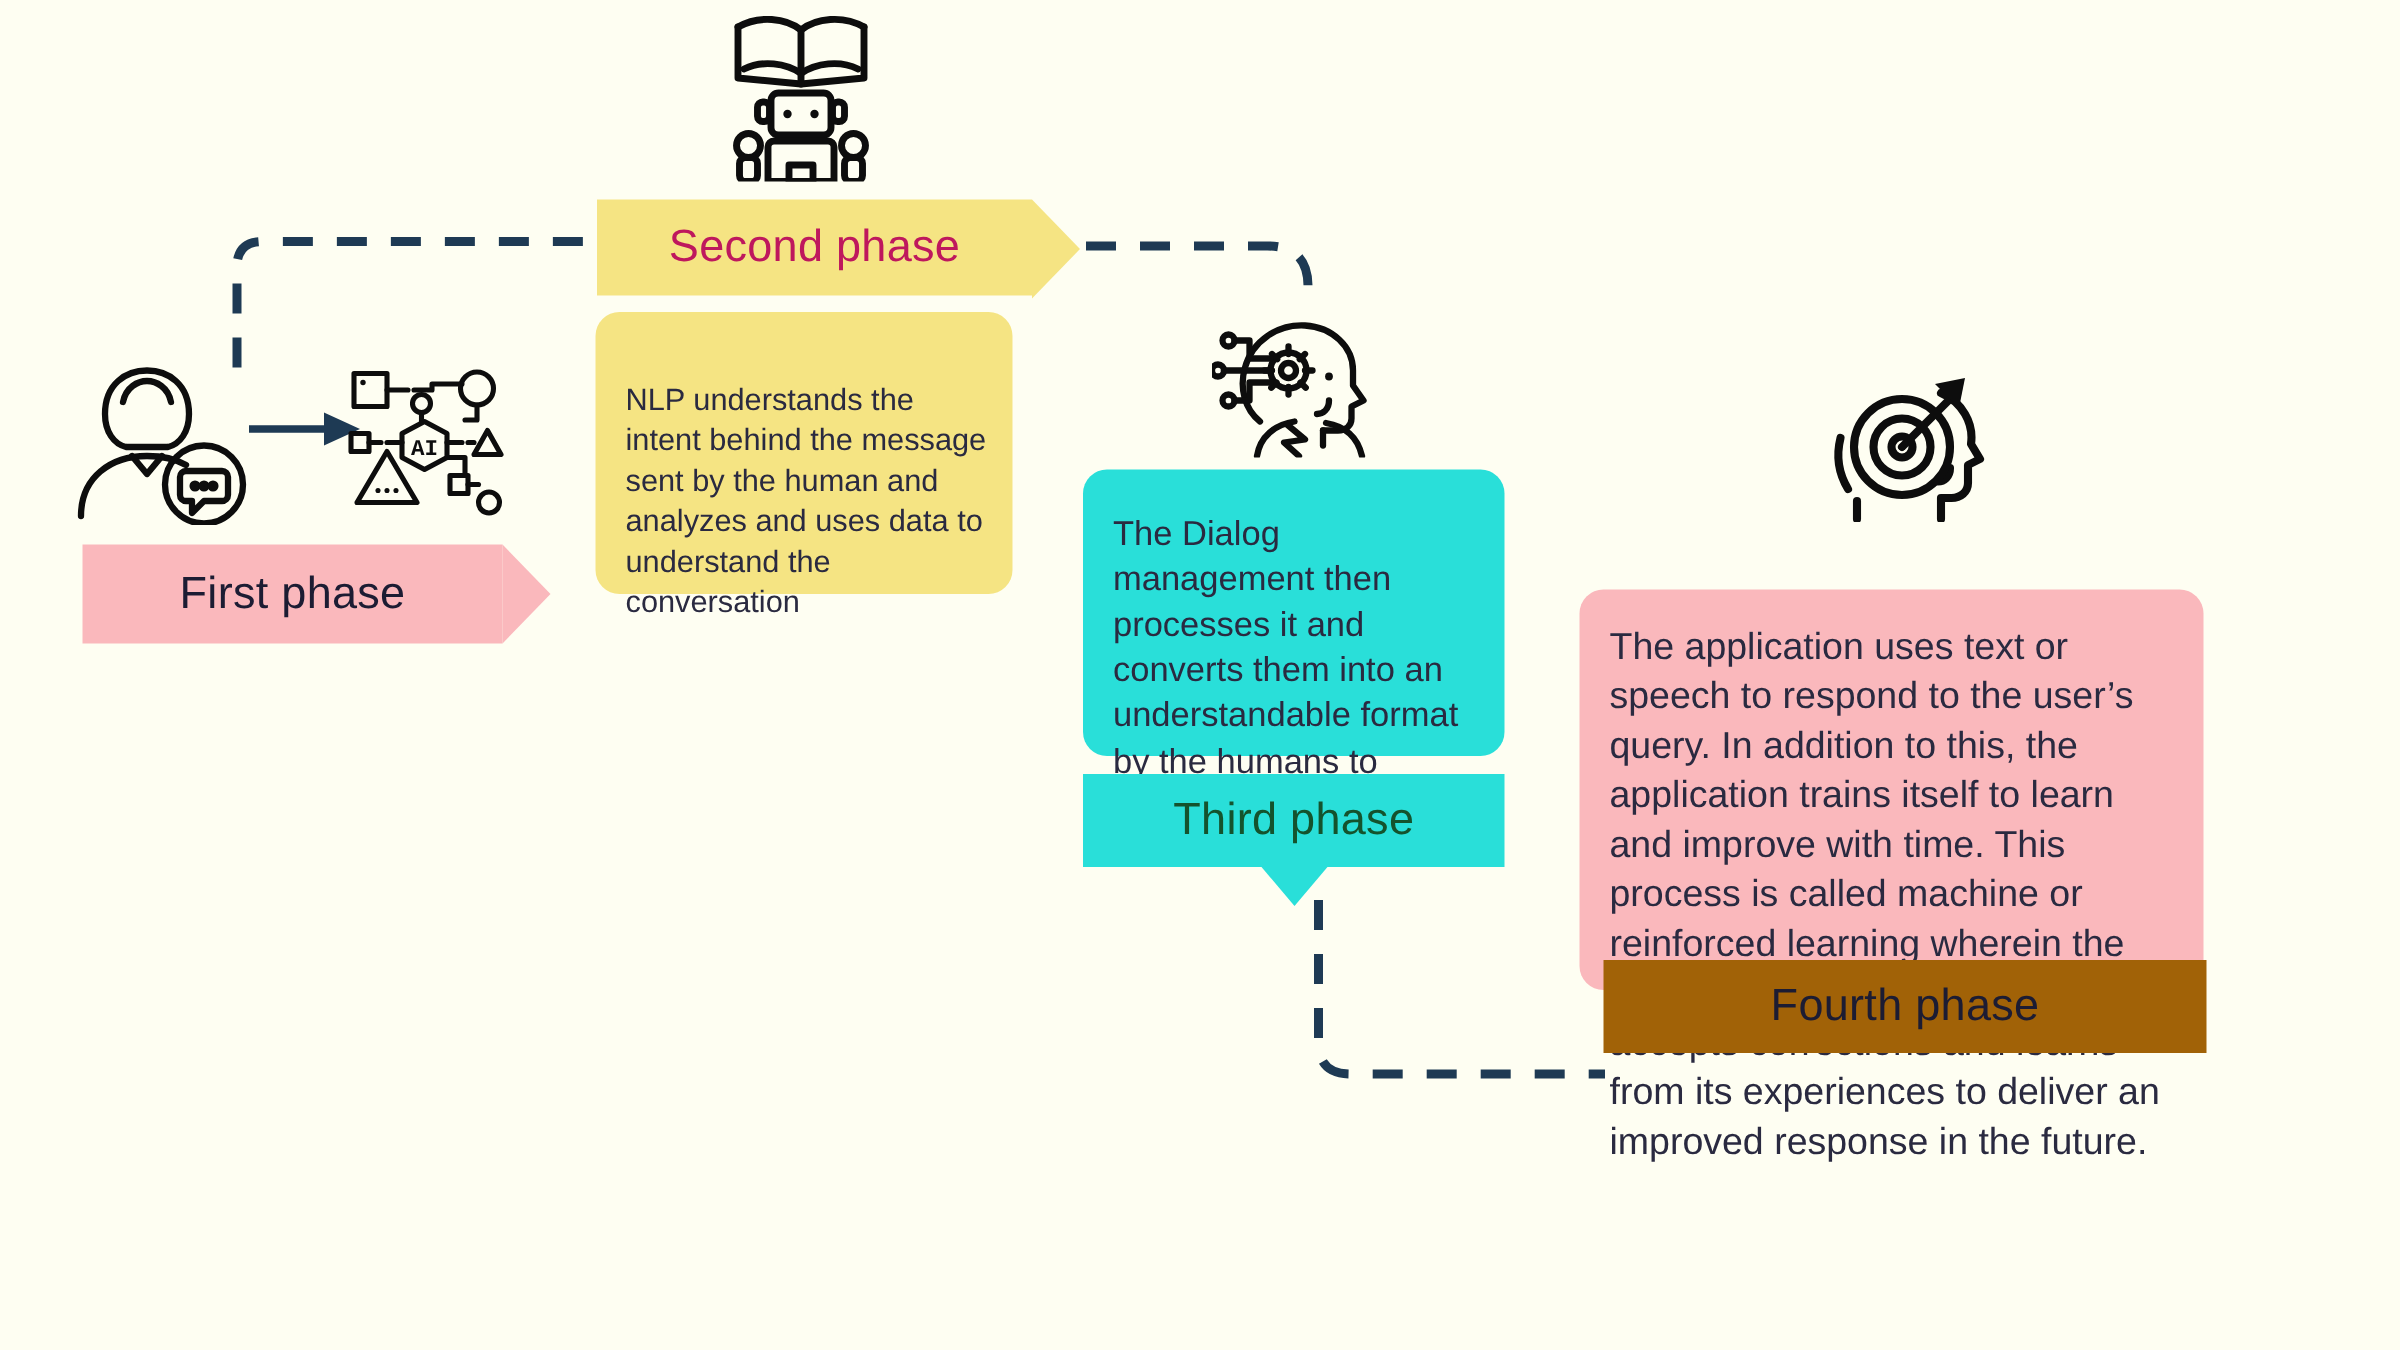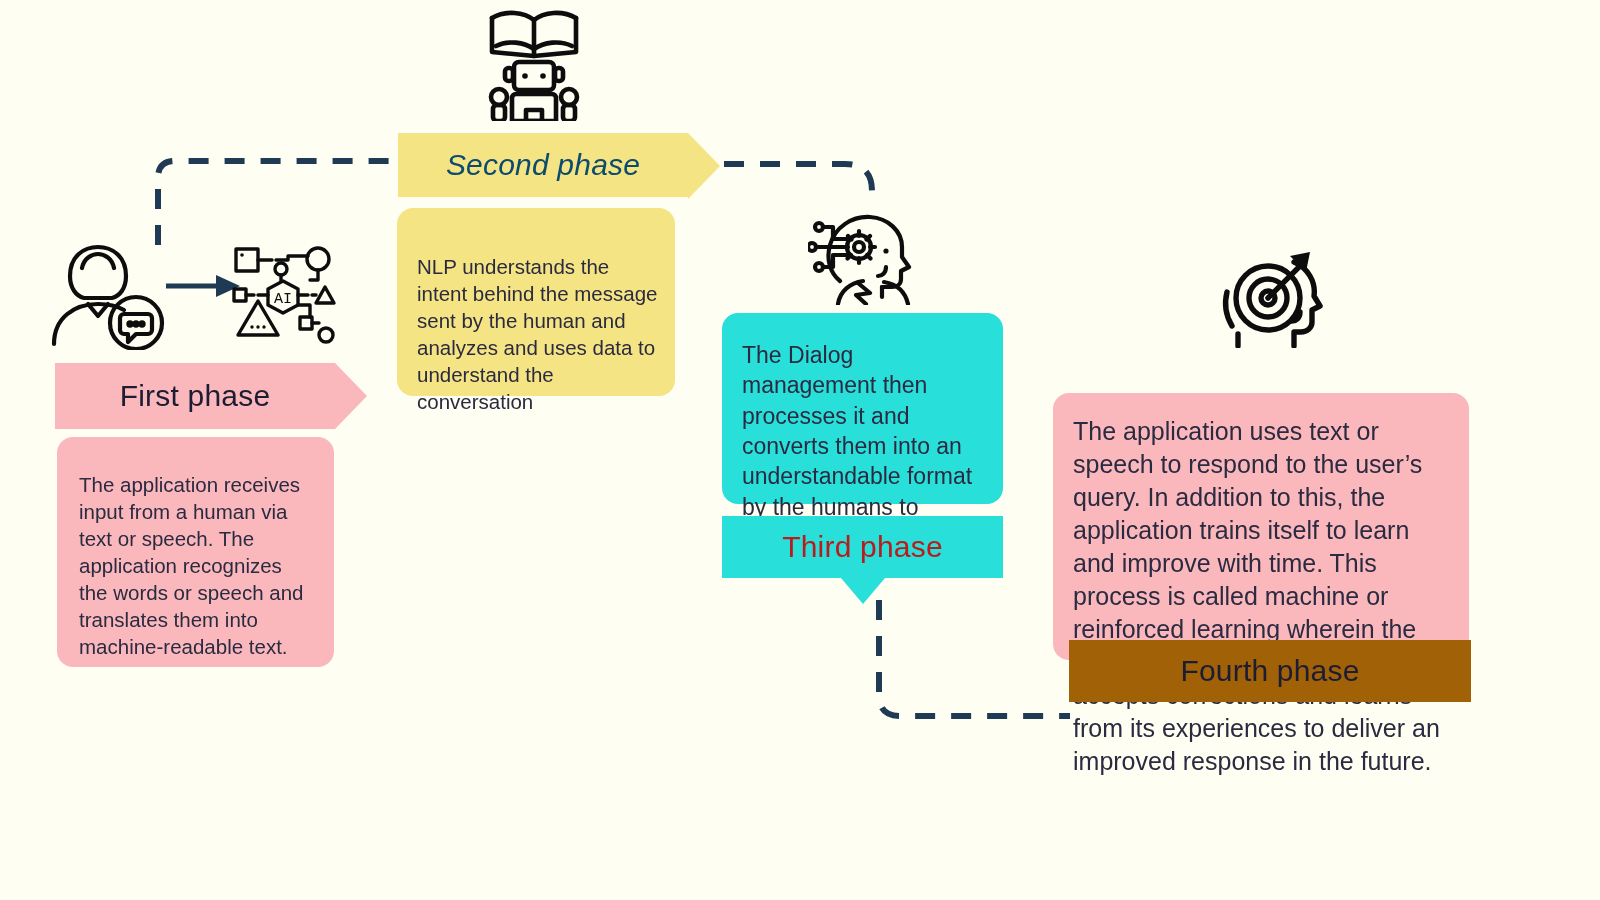--- a/index.html
+++ b/index.html
@@ -69,21 +69,21 @@
   
   .phase-body {
     position: absolute;
     border-radius: 16px;
     box-sizing: border-box;
     color: #2A2A40;
     line-height: 1.32;
   }
 
   
-  .icon-box { position: absolute; }
+  .icon-box { position: absolute; font-weight: bold; }
   .icon-box svg { display: block; }
 </style>
 </head>
 <body>
 
 <div id="stage">
 
   <svg id="connectors" viewBox="0 0 1600 900" width="1600" height="900">
 
     <path d="M 158 245 L 158 178 Q 158 161 175 161 L 400 161" fill="none" stroke="#1E3A54" stroke-width="6" stroke-dasharray="20 16" stroke-linecap="butt"></path>
@@ -221,41 +221,37 @@
 
       <path d="M52 50 L86 16"></path>
       <polygon points="74,8 94,4 90,24" fill="#0D0D0D" stroke="none"></polygon>
     </svg>
   </div>
 
   <div class="phase-label point-right" style="left:55px; top:363px; width:280px; height:66px; background:#FAB8BC; color:#FAB8BC;">
     <span class="lbl-text" style="color:#1C1C33;">First phase</span>
   </div>
 
-  <div class="phase-body" style="left:57px; top:437px; width:277px; height:230px; background:#FAB8BC;
-              padding:34px 26px 20px 22px; font-size:20.5px;">
-    <span>The application receives input from a human via text or speech. The application recognizes the words or speech and translates them into machine-readable text.</span>
-  </div>
 
   <div class="phase-label point-right" style="left:398px; top:133px; width:290px; height:64px; background:#F5E483; color:#F5E483;">
-    <span class="lbl-text" style="color:#0c4a6e;font-style:italic;">Second phase</span>
+    <span class="lbl-text" style="color:#be185d;">Second phase</span>
   </div>
 
   <div class="phase-body" style="left:397px; top:208px; width:278px; height:188px; background:#F5E483;
               padding:45px 16px 18px 20px; font-size:20.5px;">
     <span>NLP understands the intent behind the message sent by the human and analyzes and uses data to understand the conversation</span>
   </div>
 
   <div class="phase-body" style="left:722px; top:313px; width:281px; height:191px; background:#29DFD9;
               padding:27px 14px 18px 20px; font-size:23px;">
     <span>The Dialog management then processes it and converts them into an understandable format by the humans to respond to their query.</span>
   </div>
 
   <div class="phase-label point-down" style="left:722px; top:516px; width:281px; height:62px; background:#29DFD9; color:#29DFD9;">
-    <span class="lbl-text" style="color:#b91c1c;">Third phase</span>
+    <span class="lbl-text" style="color:#14532d;">Third phase</span>
   </div>
 
   <div class="phase-body" style="left:1053px; top:393px; width:416px; height:267px; background:#FAB8BC;
               padding:22px 18px 18px 20px; font-size:25px;">
     <span>The application uses text or speech to respond to the user’s query. In addition to this, the application trains itself to learn and improve with time. This process is called machine or reinforced learning wherein the application understands and accepts corrections and learns from its experiences to deliver an improved response in the future.</span>
   </div>
 
   <div class="phase-label" style="left:1069px; top:640px; width:402px; height:62px; background:#a16207;">
     <span class="lbl-text" style="color:#1C1C33;">Fourth phase</span>
   </div>

